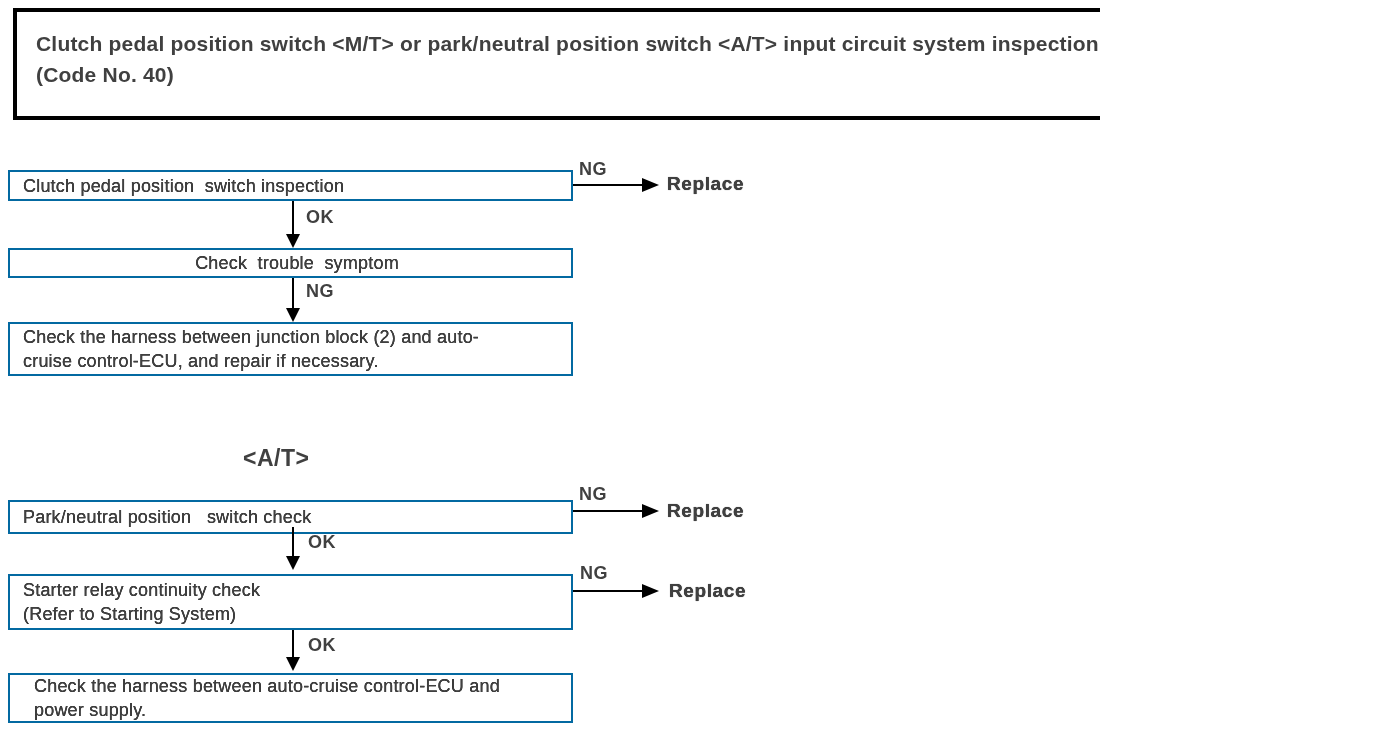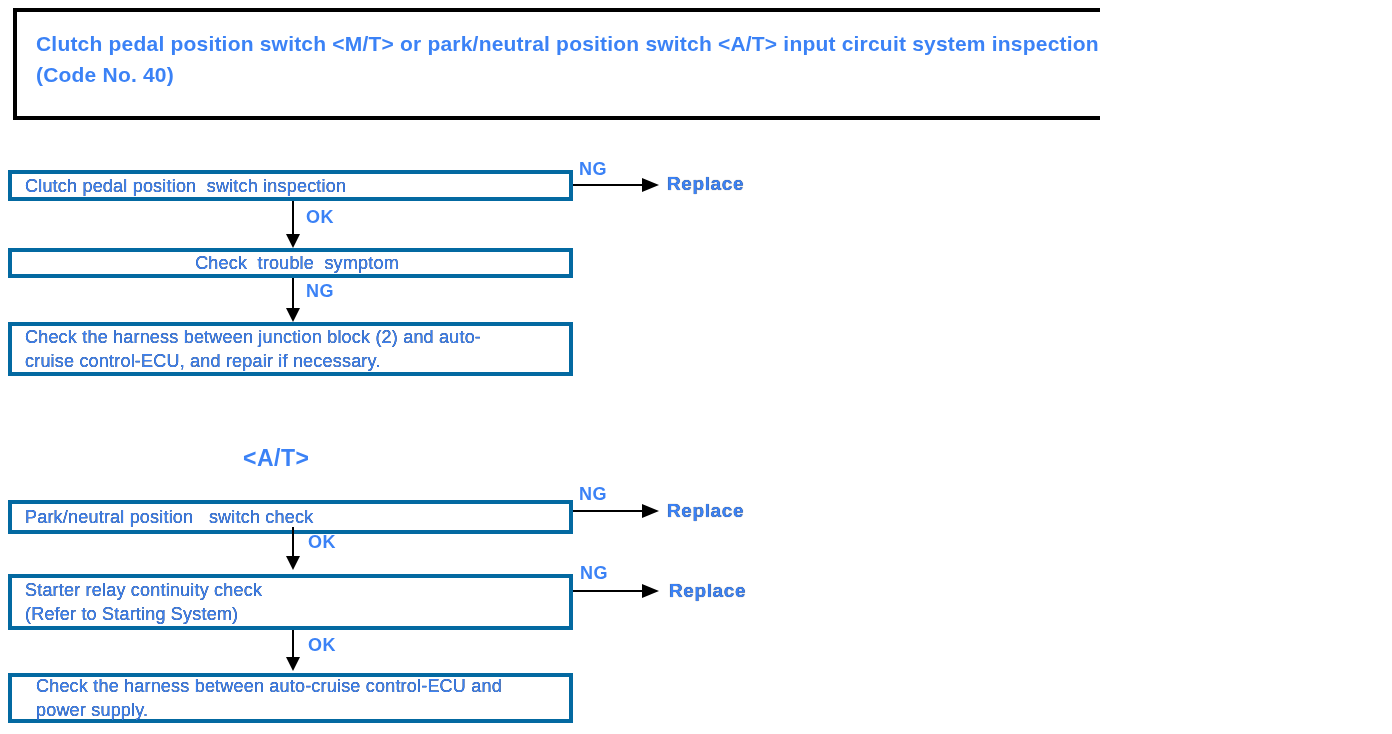--- a/index.html
+++ b/index.html
@@ -6,21 +6,21 @@
     margin: 0;
     padding: 0;
     background: #ffffff;
   }
   #canvas {
     position: relative;
     width: 1100px;
     height: 734px;
     background: #ffffff;
     font-family: "Liberation Sans", sans-serif;
-    color: #3b82f6;
+    color: #404040;
     overflow: hidden;
   }
   
   .title-box {
     position: absolute;
     left: 13px; top: 8px;
     width: 1347px; height: 112px;
     border: 4px solid #000;
     box-sizing: border-box;
     padding: 16px 0 0 19px;
@@ -30,21 +30,21 @@
     font-size: 21px;
     line-height: 31px;
     letter-spacing: 0.2px;
     white-space: nowrap;
   }
   
   .step-box {
     position: absolute;
     left: 8px;
     width: 565px;
-    border: 4px solid #0369a1;
+    border: 2px solid #0369a1;
     box-sizing: border-box;
     padding-left: 13px;
     display: flex;
     flex-direction: column;
     justify-content: center;
   }
   .step-line {
     font-size: 18px;
     line-height: 24px;
     letter-spacing: 0.2px;

